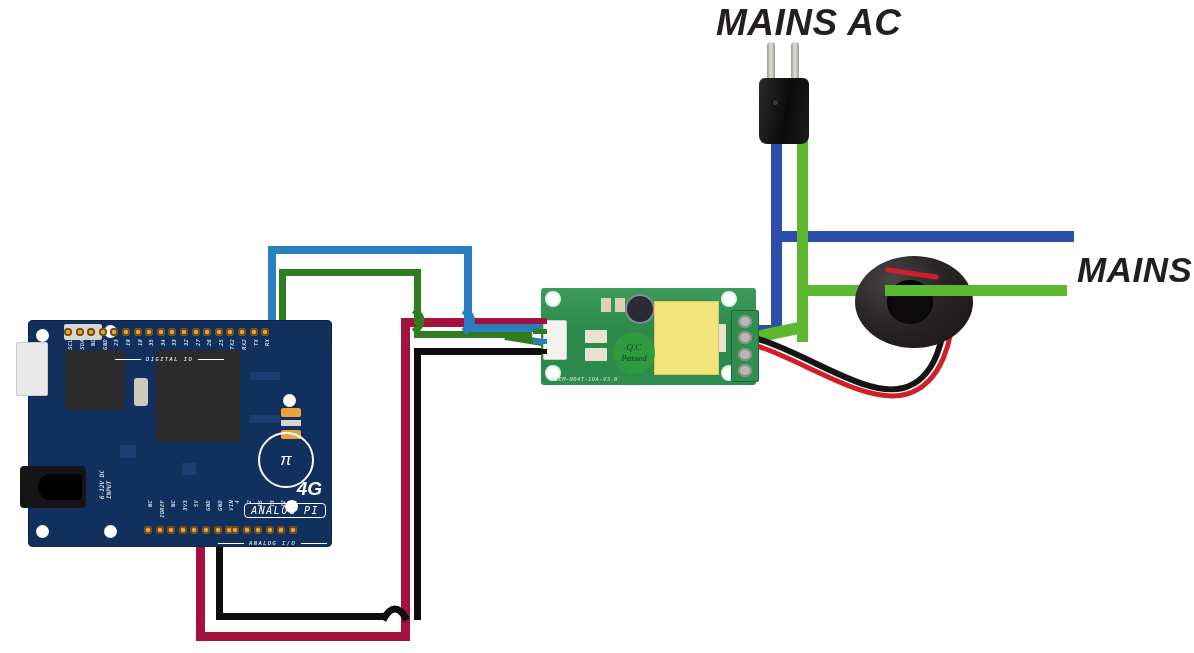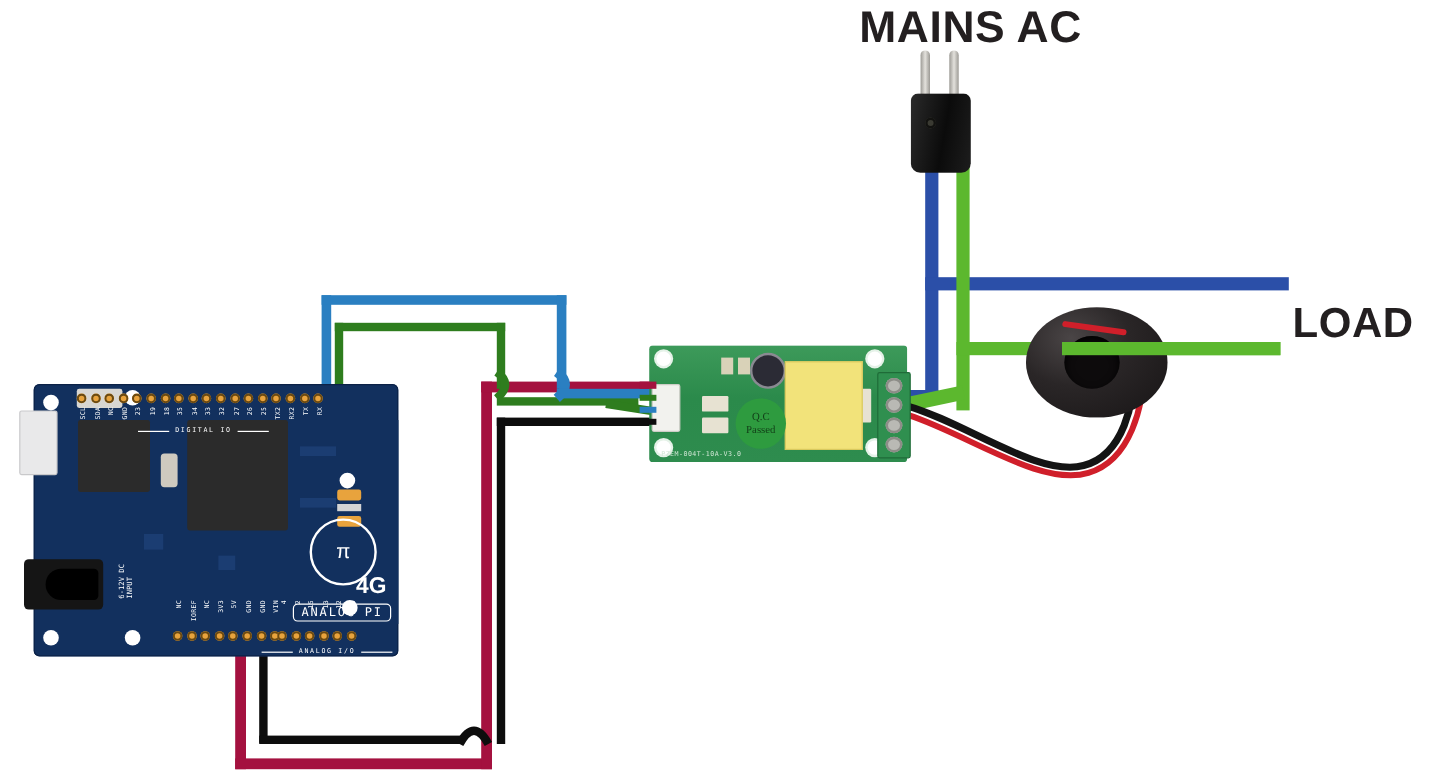--- a/index.html
+++ b/index.html
@@ -1,18 +1,18 @@
 <!DOCTYPE html>
 <html><head>
 <meta charset="utf-8">
 <style>
   html,body{margin:0;padding:0;background:#ffffff;}
   body{width:1194px;height:653px;position:relative;overflow:hidden;
        font-family:"Liberation Sans",sans-serif;}
-  #stage{position:absolute;inset:0;width:1194px;height:653px;}
+  #stage{position:absolute;inset:0;width:1194px;height:653px;font-style:italic;}
 
   .lbl{position:absolute;font-weight:bold;color:#231f20;letter-spacing:.5px;}
   #mains-label{left:716px;top:2px;font-size:37px;}
   #load-label{left:1077px;top:250px;font-size:35px;}
 
   
   .w{position:absolute;}
 
   
   #board{position:absolute;left:28px;top:320px;width:304px;height:227px;}
@@ -99,21 +99,21 @@
      background-image:linear-gradient(100deg,#2a2a2a 0%,#0b0b0b 55%,#1d1d1d 100%);}
   .plugbody:after{content:"";position:absolute;left:12px;top:20px;width:9px;height:9px;
      border-radius:50%;background:#3a3a32;box-shadow:inset 0 0 0 2px #121210;}
 </style>
 </head>
 <body>
 
 <div id="stage">
 
   <div class="lbl" id="mains-label">MAINS AC</div>
-  <div class="lbl" id="load-label">LOAD</div>
+  <div class="lbl" id="load-label">MAINS</div>
 
   <div class="w" style="left:771px;top:136px;width:11px;height:200px;background:#2b4fa8;"></div>
   <div class="w" style="left:771px;top:231px;width:303px;height:11px;background:#2b4fa8;"></div>
   <div class="w" style="left:756px;top:325px;width:26px;height:11px;background:#2b4fa8;"></div>
 
   <div class="w" style="left:797px;top:136px;width:11px;height:206px;background:#5cb82e;"></div>
   <div class="w" style="left:797px;top:285px;width:270px;height:11px;background:#5cb82e;"></div>
   <div class="w" style="left:756px;top:331px;width:48px;height:12px;background:#5cb82e;
               transform:rotate(-12deg);transform-origin:left center;"></div>
 

